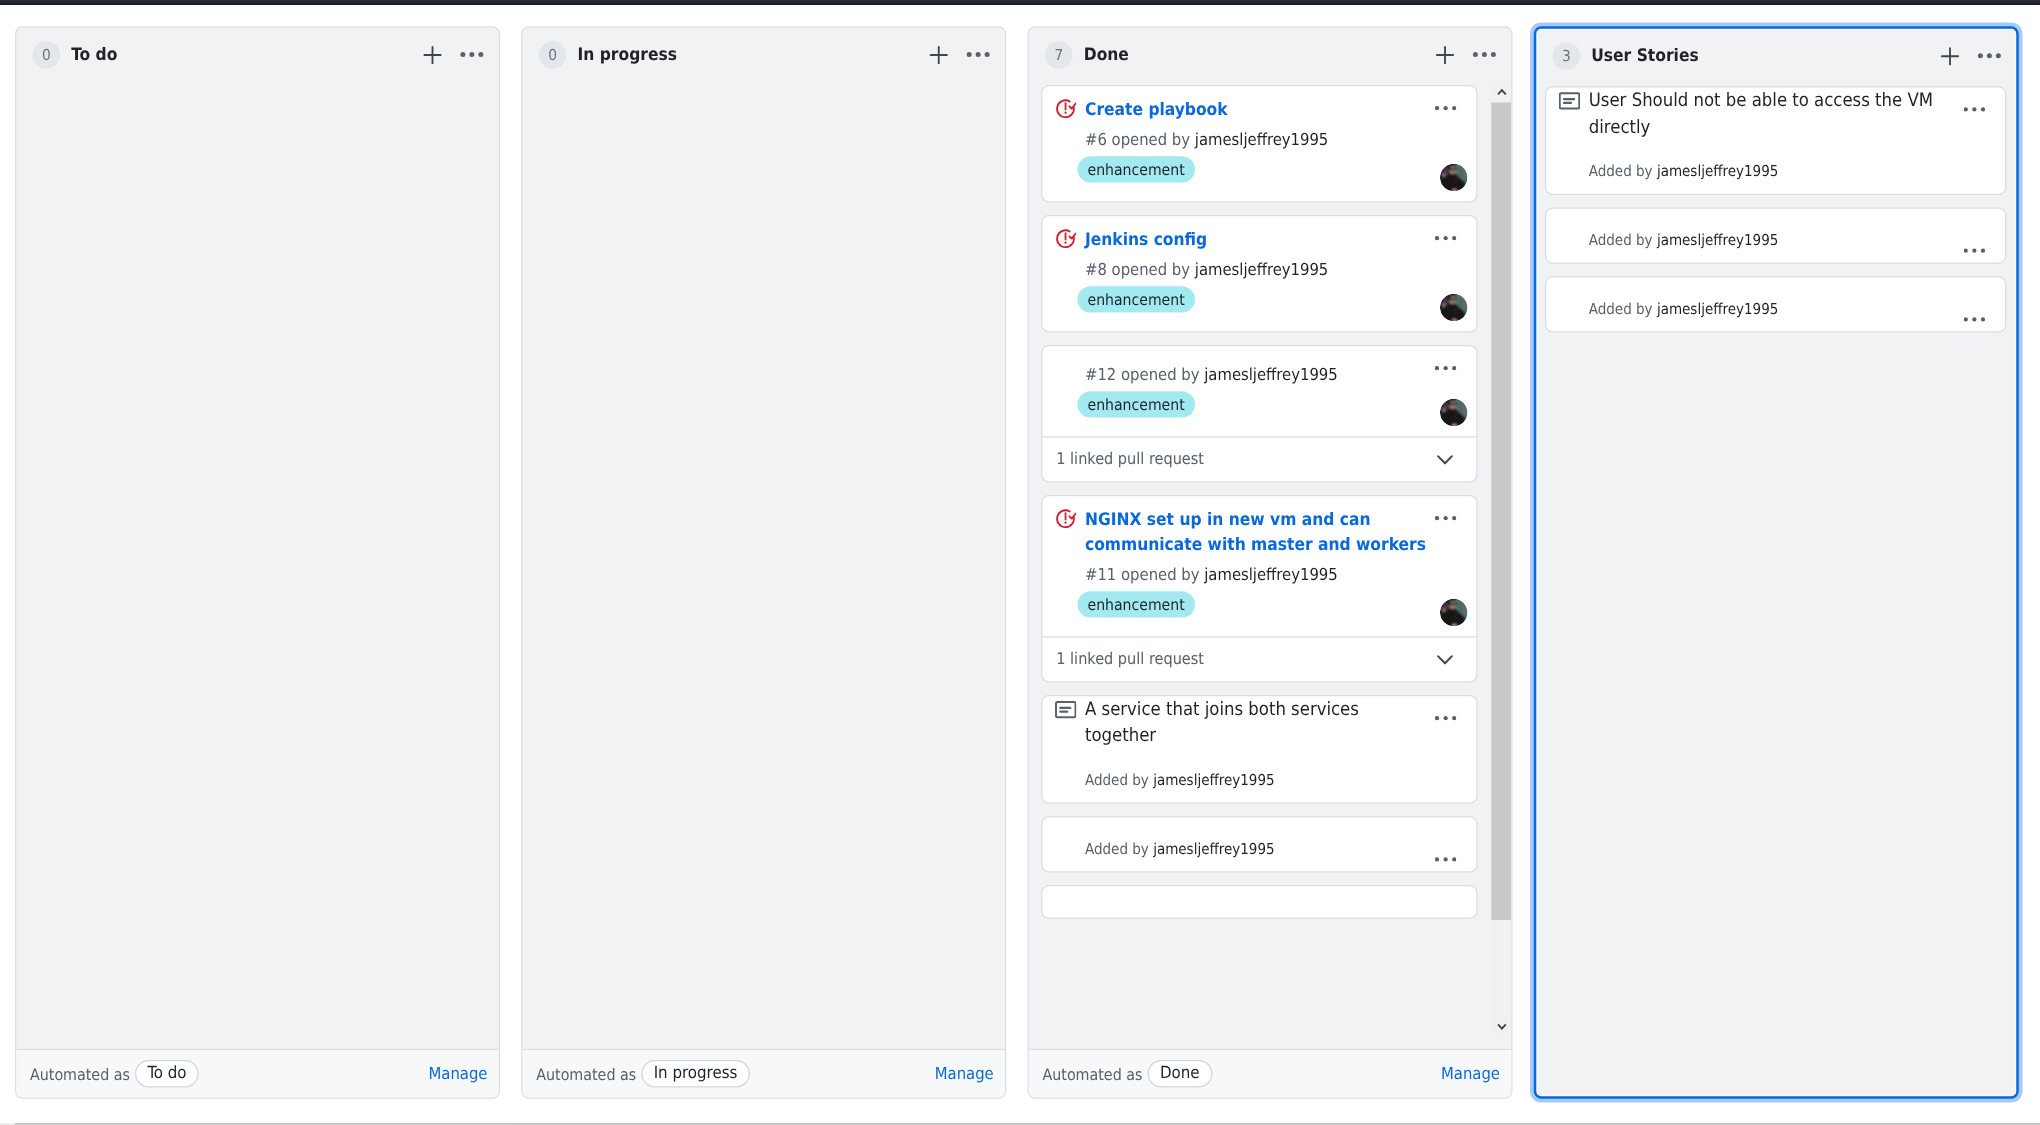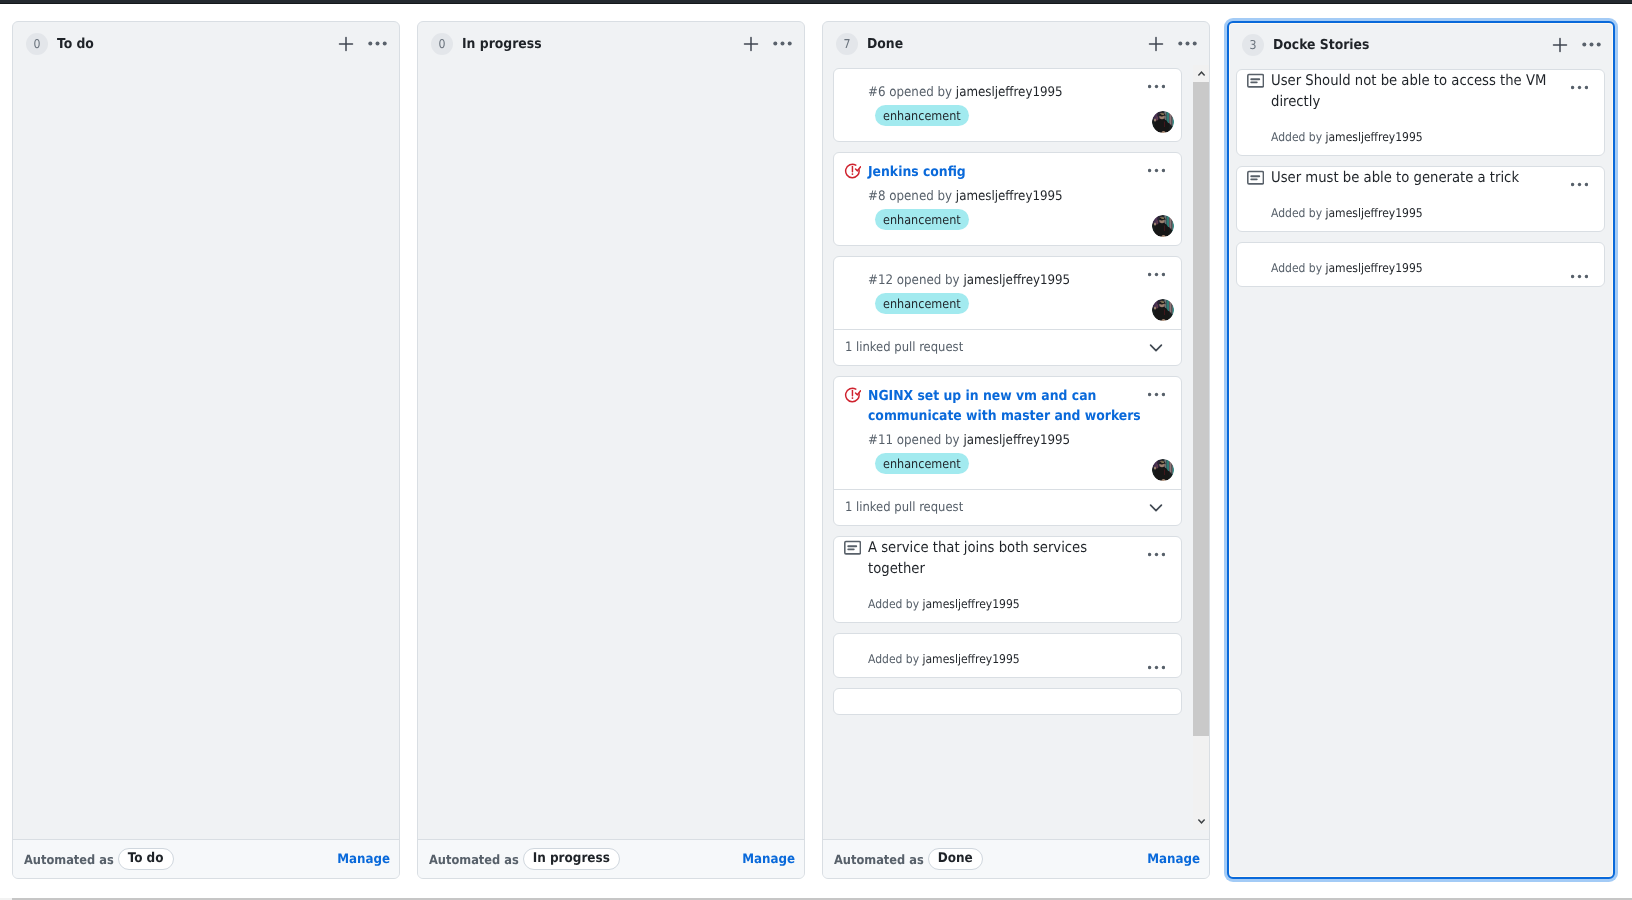--- a/index.html
+++ b/index.html
@@ -39,31 +39,31 @@
   .card-body { padding:9px 11px 8px 11px; position:relative; }
   .card-body.note-body { padding-top:0; padding-bottom:9px; }
   .card-top { display:flex; align-items:flex-start; }
   .card-icon { flex:0 0 auto; width:17px; height:17px; margin-top:1px; margin-left:-1px; display:block; }
   .note-body .card-icon { margin-top:3px; }
   .card-title { margin-left:7px; font-size:13.8px; line-height:20px; font-weight:bold; color:#0969da; padding-right:24px; }
   .card-title.note { font-weight:normal; color:#1f2328; font-size:14.7px; line-height:21px; padding-right:24px; }
   .card-kebab { position:absolute; right:16px; top:9px; width:17px; height:17px; display:flex; align-items:center; justify-content:center; cursor:pointer; color:#57606a; }
   .card-meta { font-size:13.2px; line-height:18px; color:#57606a; margin-top:6px; margin-left:23px; }
   .card-meta .who { color:#1f2328; }
-  .card-bottom { margin-top:3px; margin-left:30px; min-height:28px;text-decoration:underline; }
+  .card-bottom { margin-top:3px; margin-left:17px; min-height:28px;text-decoration:underline; }
   .label { font-size:12.5px; line-height:21px; height:21px; padding:0 8px; border-radius:11px; background:#a2eaef; color:#1f2328; display:inline-block; vertical-align:top; }
   .avatar-wrap { position:absolute; right:7px; bottom:8px; width:22px; height:22px; }
   .avatar { width:22px; height:22px; border-radius:50%; overflow:hidden; display:block; }
   .added-by { font-size:12px; line-height:18px; color:#57606a; margin-top:16px; margin-left:23px; }
   .added-by .who { color:#1f2328; }
   .linked { border-top:1px solid #d9dee3; height:35px; display:flex; align-items:center; padding:0 12px 0 11px; font-size:12.9px; color:#57606a; cursor:pointer; }
   .linked .chev { margin-left:auto; color:#424a53; display:flex; margin-right:5px; }
 
   .footer { flex:0 0 auto; height:38px; border-top:1px solid #d9dee3; background:#f6f8fa; border-radius:0 0 5px 5px;
-    display:flex; align-items:center; padding:0 11px; font-size:12.7px; color:#57606a;font-weight:bold; }
+    display:flex; align-items:center; padding:0 11px; font-size:12.7px; color:#57606a; }
   .auto-pill { margin-left:4px; height:22px; line-height:20px; box-sizing:border-box; padding:0 9px; border:1px solid #d0d7de; border-radius:11px; background:#fff; color:#1f2328; font-size:13.4px; }
   .manage { margin-left:auto; color:#0969da; font-size:13.2px; cursor:pointer; margin-right:-2px; }
 
   .sb { position:absolute; right:0px; top:0; bottom:9px; width:16px; background:#f1f1f1; }
   .sb-arrow { position:absolute; left:0; width:16px; height:17px; display:flex; align-items:center; justify-content:center; color:#3c4043; cursor:pointer; }
   .sb-up { top:0; }
   .sb-down { bottom:0; }
   .sb-track { position:absolute; left:0; right:0; top:17px; bottom:17px; background:#f1f1f1; }
   .sb-thumb { position:absolute; left:0; right:0; background:#c9c9c9; cursor:pointer; }
   #hscroll { position:absolute; left:0; bottom:0; width:1632px; height:2px; background:#f2f2f2; }
@@ -143,20 +143,33 @@
             <circle cx="9.5" cy="9.5" r="2.0" fill="currentColor"></circle>
             <circle cx="2.3" cy="9.5" r="2.0" fill="currentColor"></circle>
             <circle cx="16.7" cy="9.5" r="2.0" fill="currentColor"></circle>
           </svg>
         </span>
       </div>
       <div class="cards-wrap">
         <div class="cards has-sb">
           <div class="card">
             <div class="card-body">
+              <div class="card-top">
+                <span>
+                  <svg class="card-icon" width="16" height="16" viewBox="0 0 16 16" aria-hidden="true">
+                    <g fill="none" stroke="#cf222e" stroke-width="1.38" stroke-linecap="round" stroke-linejoin="round">
+                      <path d="M11.1 2.05A6.35 6.35 0 1 0 14.1 6.2"></path>
+                      <path d="M7.95 3.35v4.8"></path>
+                      <path d="M10.85 5.7 12.5 7.4 15.6 3.55"></path>
+                    </g>
+                    <circle cx="7.95" cy="10.45" r="0.86" fill="#cf222e"></circle>
+                  </svg>
+                </span>
+                <div class="card-title">Create playbook</div>
+              </div>
               <span class="card-kebab">
                 <svg width="17" height="17" viewBox="0 0 17 17" aria-hidden="true">
                   <circle cx="8.5" cy="8.5" r="1.7" fill="currentColor"></circle>
                   <circle cx="1.6" cy="8.5" r="1.7" fill="currentColor"></circle>
                   <circle cx="15.4" cy="8.5" r="1.7" fill="currentColor"></circle>
                 </svg>
               </span>
               <div class="card-meta"><span>#6</span> <span>opened by</span> <span class="who">jamesljeffrey1995</span></div>
               <div class="card-bottom"><span class="label">enhancement</span></div>
               <span class="avatar-wrap">
@@ -443,21 +456,21 @@
       </div>
       <div class="footer">
         <span>Automated as</span>
         <span class="auto-pill">Done</span>
         <a class="manage" href="#" style="text-decoration: none;">Manage</a>
       </div>
     </div>
     <div class="column focused" style="left: 1227px;">
       <div class="col-header">
         <span class="count">3</span>
-        <span class="col-title">Docke Stories</span>
+        <span class="col-title">User Stories</span>
         <span class="hdr-spacer"></span>
         <span class="icon-btn" style="margin-right: 3px;">
           <svg width="16" height="16" viewBox="0 0 16 16" aria-hidden="true">
             <path fill="currentColor" d="M7.25 1.5a.75.75 0 0 1 1.5 0v5.75h5.75a.75.75 0 0 1 0 1.5H8.75v5.75a.75.75 0 0 1-1.5 0V8.75H1.5a.75.75 0 0 1 0-1.5h5.75Z"></path>
           </svg>
         </span>
         <span class="icon-btn" style="color: rgb(89, 97, 107);">
           <svg width="19" height="19" viewBox="0 0 19 19" aria-hidden="true">
             <circle cx="9.5" cy="9.5" r="2.0" fill="currentColor"></circle>
             <circle cx="2.3" cy="9.5" r="2.0" fill="currentColor"></circle>
@@ -483,29 +496,20 @@
                   <circle cx="8.5" cy="8.5" r="1.7" fill="currentColor"></circle>
                   <circle cx="1.6" cy="8.5" r="1.7" fill="currentColor"></circle>
                   <circle cx="15.4" cy="8.5" r="1.7" fill="currentColor"></circle>
                 </svg>
               </span>
               <div class="added-by"><span>Added by</span> <span class="who">jamesljeffrey1995</span></div>
             </div>
           </div>
           <div class="card">
             <div class="card-body note-body">
-              <div class="card-top">
-                <span>
-                  <svg class="card-icon" width="17" height="17" viewBox="0 0 17 17" aria-hidden="true">
-                    <rect x="0.8" y="1.55" width="15.6" height="12.3" rx="1.1" fill="none" stroke="#586069" stroke-width="1.55"></rect>
-                    <path fill="#586069" d="M4.2 5.35h8.1a.9.9 0 0 1 0 1.8H4.2a.9.9 0 0 1 0-1.8Zm0 3.1h5.6a.9.9 0 0 1 0 1.8H4.2a.9.9 0 0 1 0-1.8Z"></path>
-                  </svg>
-                </span>
-                <div class="card-title note">User must be able to generate a trick</div>
-              </div>
               <span class="card-kebab">
                 <svg width="17" height="17" viewBox="0 0 17 17" aria-hidden="true">
                   <circle cx="8.5" cy="8.5" r="1.7" fill="currentColor"></circle>
                   <circle cx="1.6" cy="8.5" r="1.7" fill="currentColor"></circle>
                   <circle cx="15.4" cy="8.5" r="1.7" fill="currentColor"></circle>
                 </svg>
               </span>
               <div class="added-by"><span>Added by</span> <span class="who">jamesljeffrey1995</span></div>
             </div>
           </div>

